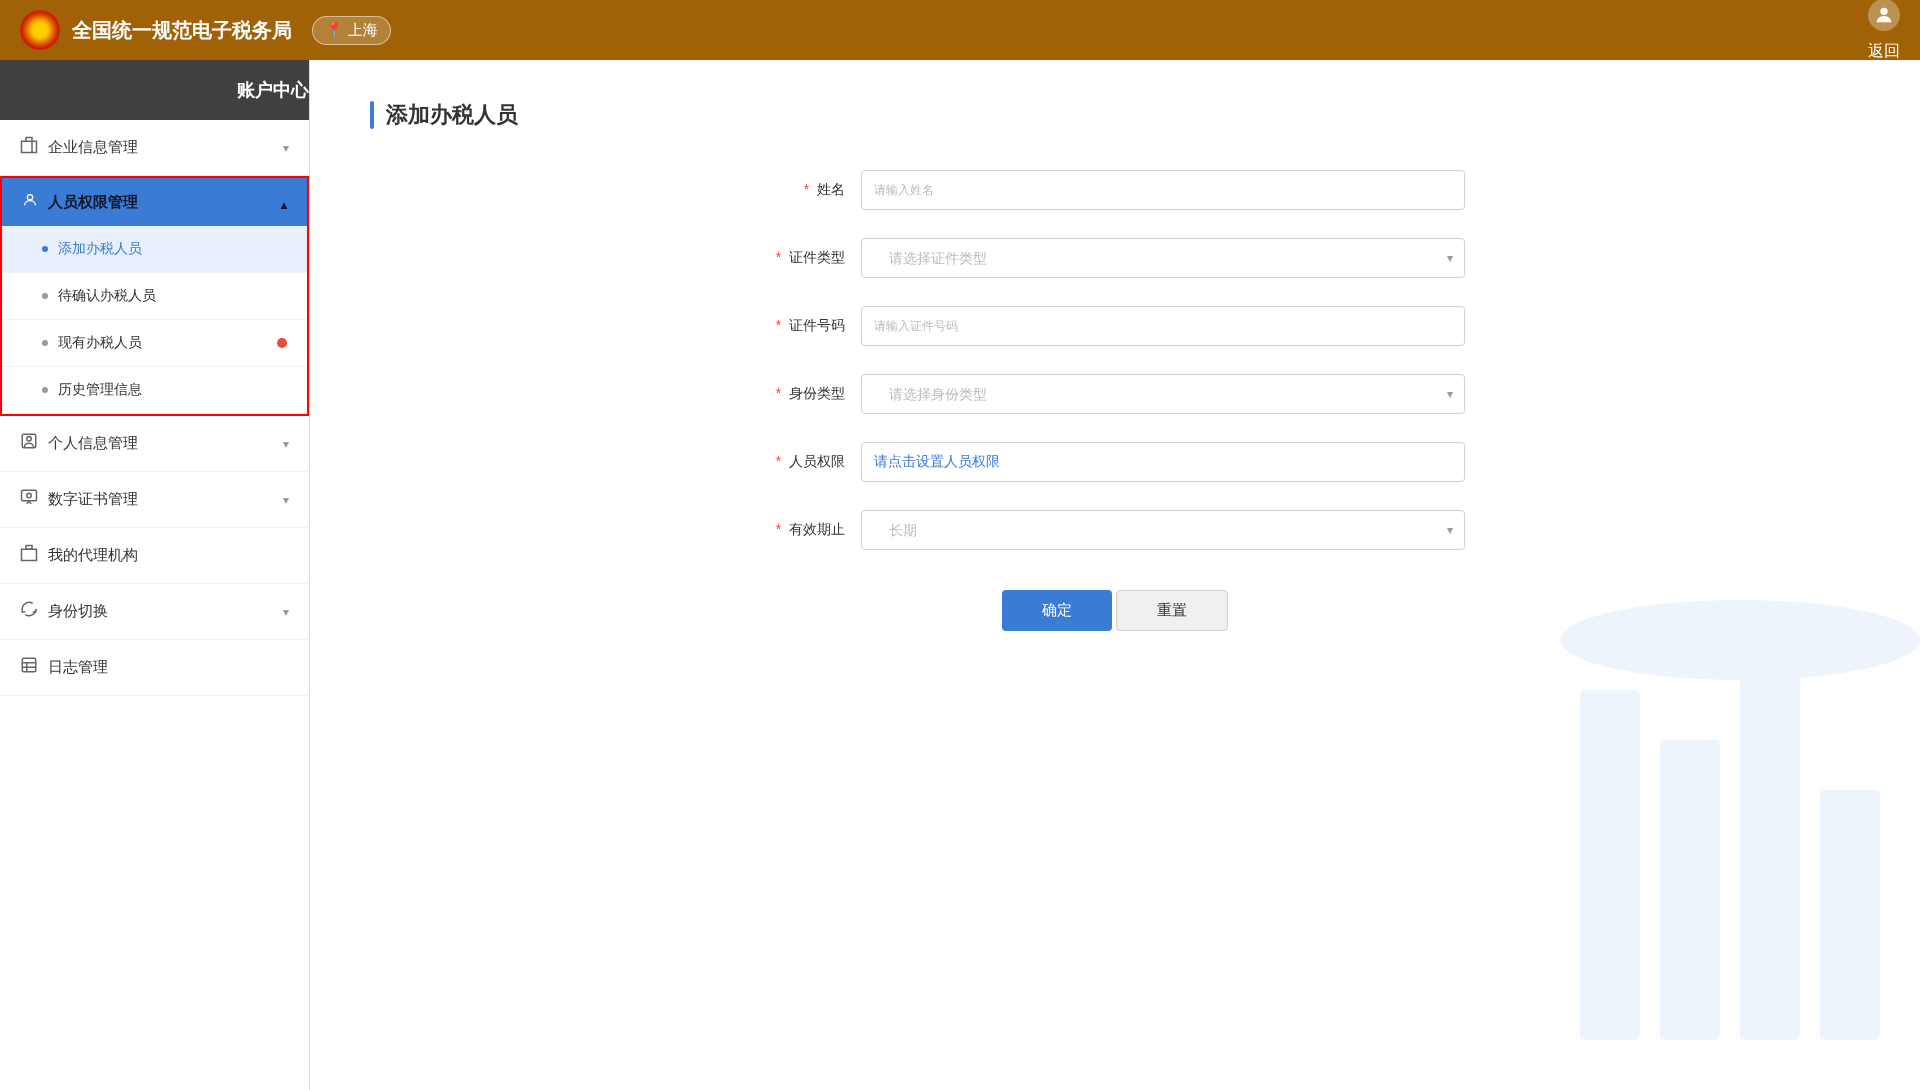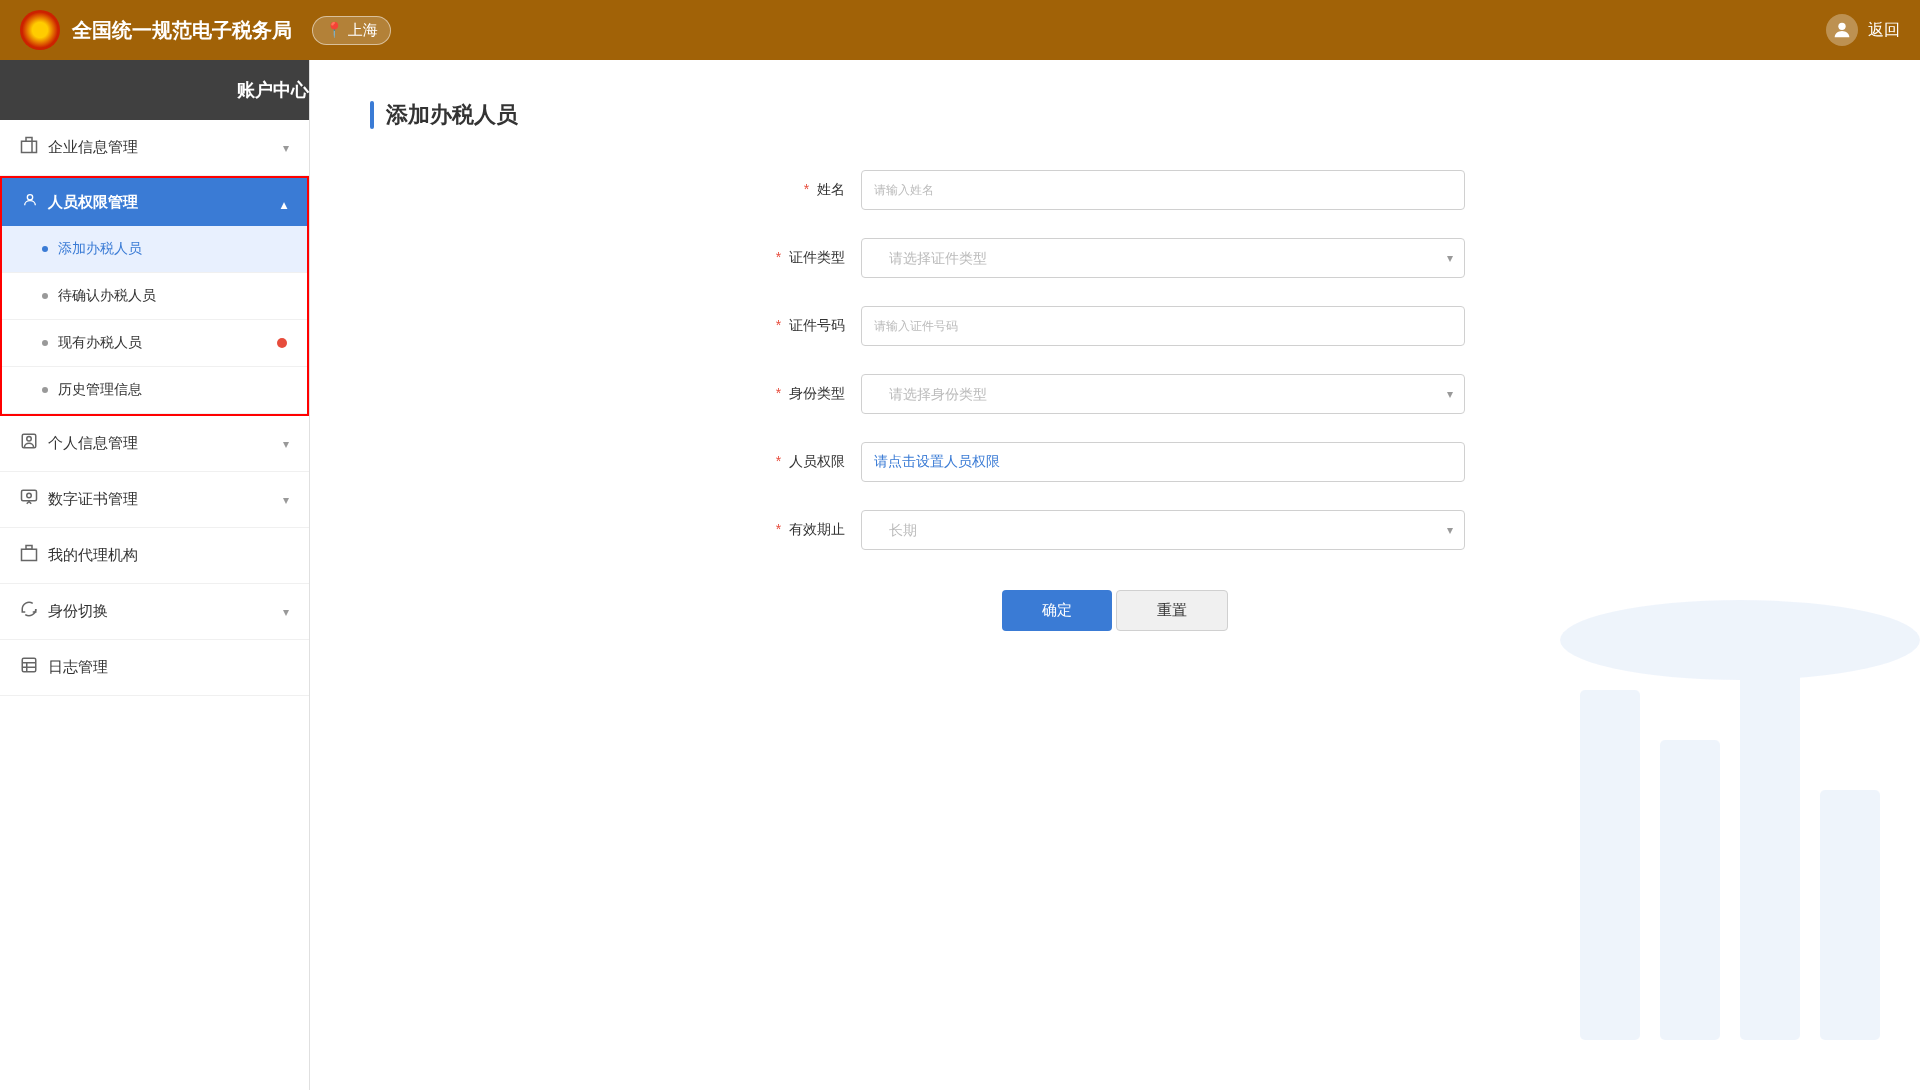--- a/index.html
+++ b/index.html
@@ -49,20 +49,21 @@
       padding: 4px 12px;
       font-size: 15px;
       color: white;
       gap: 4px;
     }
     .header-right {
       margin-left: auto;
       display: flex;
       align-items: center;
       gap: 10px;
+      flex-direction: column;
     }
     .header-user-icon {
       width: 32px;
       height: 32px;
       border-radius: 50%;
       background: rgba(255,255,255,0.3);
       display: flex;
       align-items: center;
       justify-content: center;
       font-size: 18px;
@@ -116,21 +117,21 @@
     .personnel-section {
       border: 2px solid red;
       margin: 0;
     }
     .personnel-header {
       display: flex;
       align-items: flex-end;
       padding: 14px 20px;
       background: #3a7bd5;
       cursor: pointer;
-      color: #ffffff;
+      color: #0f172a;
       font-size: 15px;
       font-weight: bold;
     }
     .personnel-header-icon {
       margin-right: 10px;
       font-size: 16px;
     }
     .personnel-header-label { flex: 1; }
     .personnel-header-arrow { font-size: 12px; }
     .personnel-sub-item {

